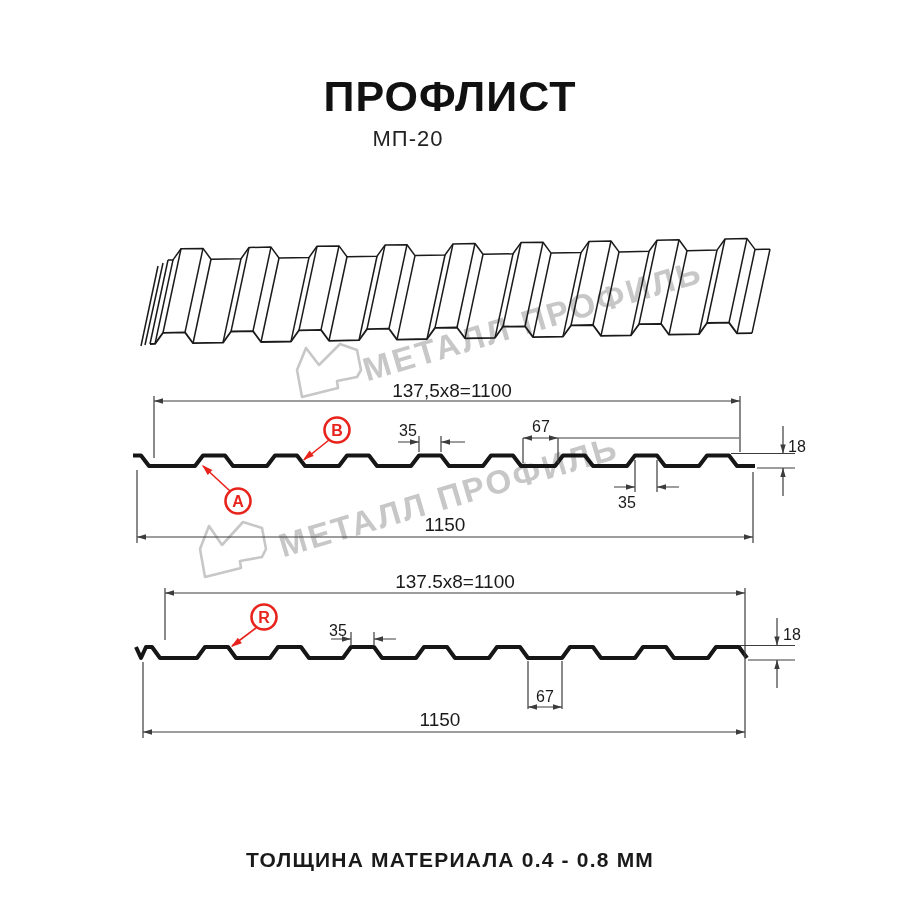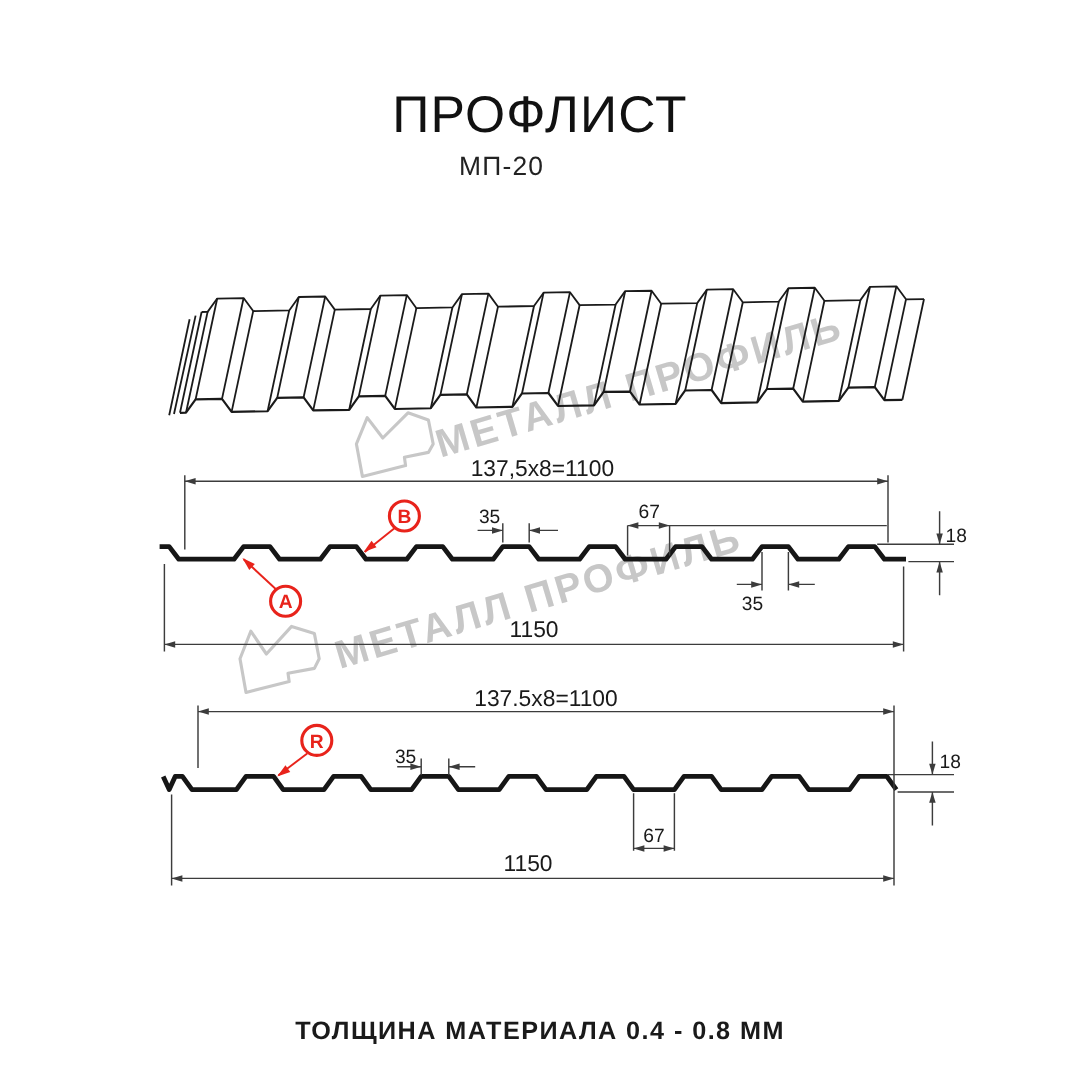--- a/index.html
+++ b/index.html
@@ -1,21 +1,21 @@
 <!DOCTYPE html>
 <html><head>
 <meta charset="utf-8">
 <style>
   html,body{margin:0;padding:0;background:#ffffff;}
   .canvas{position:relative;width:900px;height:900px;background:#ffffff;overflow:hidden;
           font-family:"Liberation Sans",sans-serif;}
   .title{position:absolute;left:0;top:72px;width:900px;text-align:center;
-         font-size:43px;font-weight:400;letter-spacing:1px;color:#111;}
+         font-size:43px;font-weight:700;letter-spacing:1px;color:#111;}
   .subtitle{position:absolute;left:0;top:126px;width:816px;text-align:center;
-         font-size:22px;font-weight:500;letter-spacing:1px;color:#222;padding-left:10px;}
+         font-size:22px;font-weight:500;letter-spacing:1px;color:#222;}
   .footer{position:absolute;left:0;top:848px;width:900px;text-align:center;
          font-size:21px;font-weight:600;letter-spacing:1.2px;color:#1a1a1a;}
   .wm-text{position:absolute;white-space:nowrap;color:#c7c7c7;font-weight:700;
          font-size:33px;letter-spacing:2.5px;transform-origin:0 50%;transform:rotate(-16.5deg);}
   .wm1t{left:364px;top:352px;}
   .wm2t{left:280px;top:528px;}
   svg{position:absolute;left:0;top:0;}
   svg text{font-family:"Liberation Sans",sans-serif;fill:#1a1a1a;}
   .dimtxt{font-size:19px;}
   .dimtxt-s{font-size:16px;}

